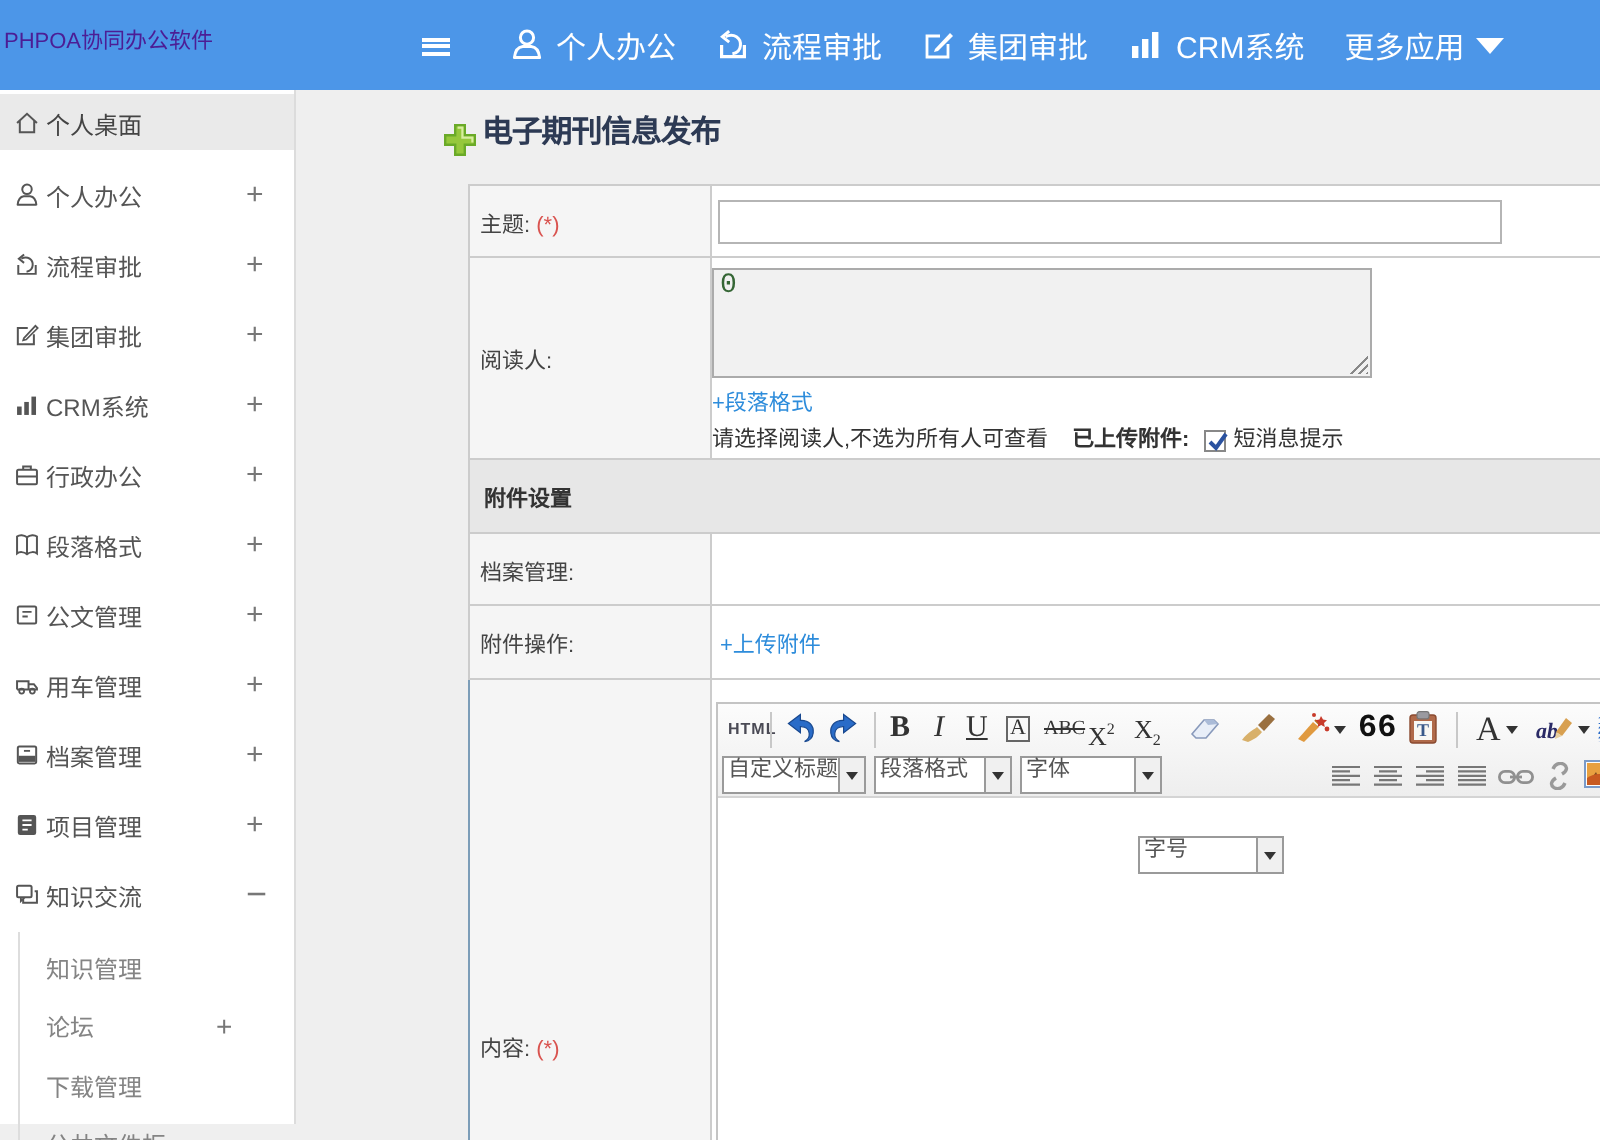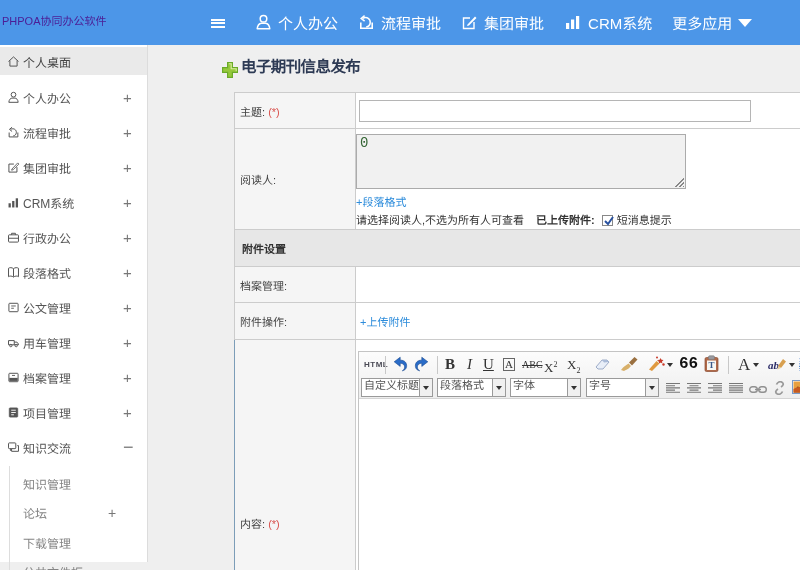--- a/index.html
+++ b/index.html
@@ -338,21 +338,21 @@
                 <span class="sb">
                   <span class="dd2"></span>
                 </span>
               </span>
           <span class="sel" style="left:151px;width:71px;">
                 <span class="st">字体</span>
                 <span class="sb">
                   <span class="dd2"></span>
                 </span>
               </span>
-          <span class="sel" style="left:227px;width:73px;">
+          <span class="sel" style="left:210px;width:73px;margin-top:40px;">
                 <span class="st">字号</span>
                 <span class="sb">
                   <span class="dd2"></span>
                 </span>
               </span>
           <span class="al" style="left:307px;"><svg width="14" height="10" viewBox="0 0 14 10">
                   <path d="M0 0.5 H14 M0 2.7 H9 M0 4.9 H14 M0 7.1 H9 M0 9.3 H14" stroke="#777" stroke-width="1.1"></path>
                 </svg></span>
           <span class="al" style="left:328px;"><svg width="14" height="10" viewBox="0 0 14 10">
                   <path d="M0 0.5 H14 M2.5 2.7 H11.5 M0 4.9 H14 M2.5 7.1 H11.5 M0 9.3 H14" stroke="#777" stroke-width="1.1"></path>

